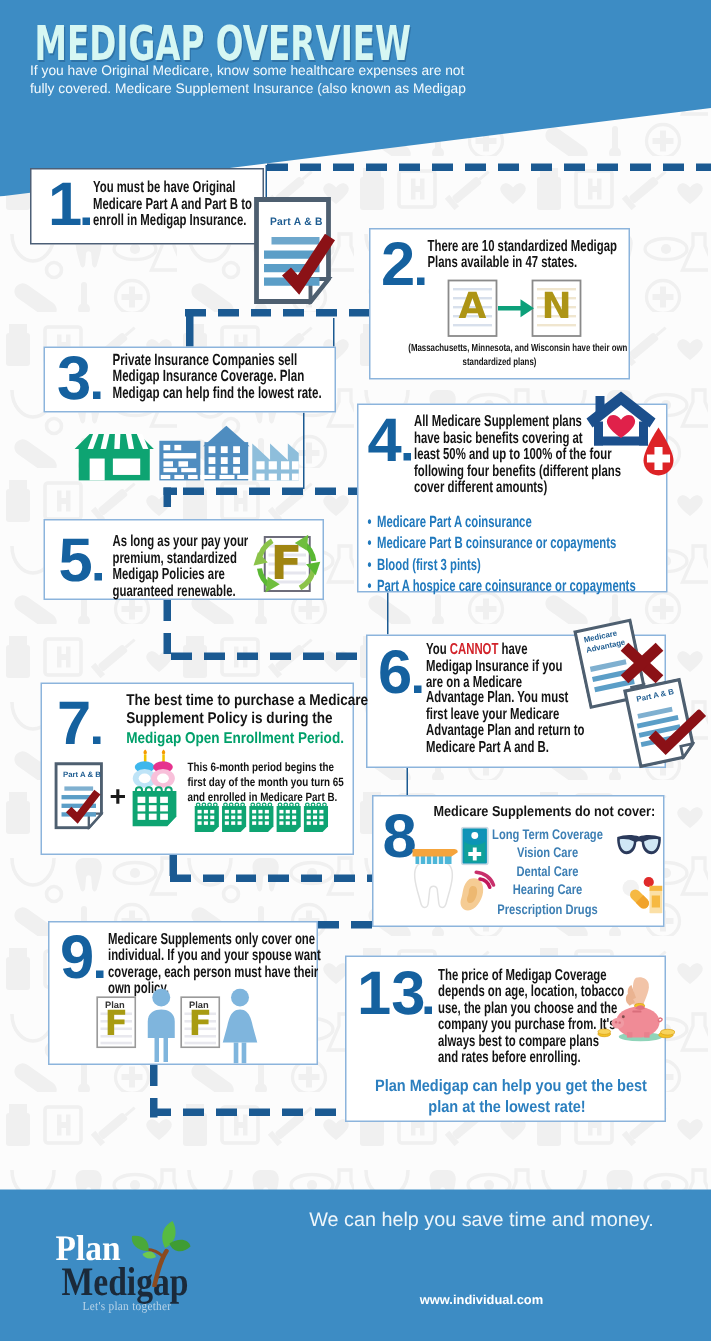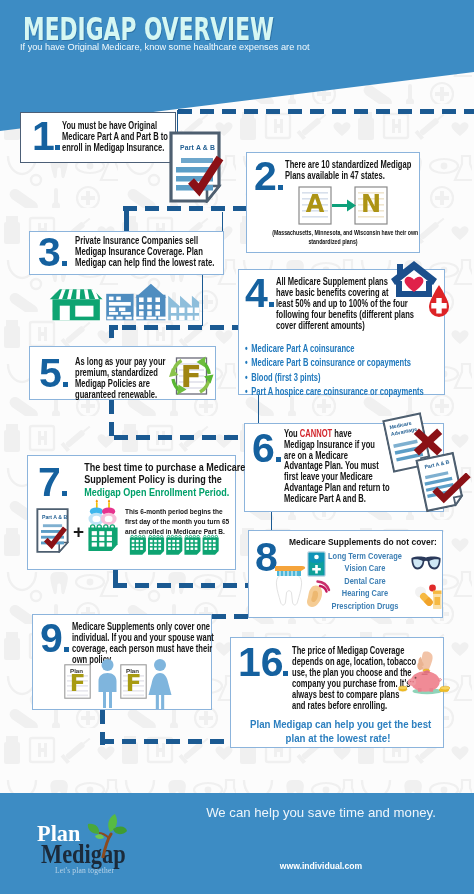--- a/index.html
+++ b/index.html
@@ -600,21 +600,21 @@
   </svg>
   <div class="abs cond" style="left:126px;top:667px;font-size:6.2px;font-weight:bold;color:#333;">Plan</div>
   <div class="abs" style="left:120px;top:672px;width:27px;text-align:center;font-size:23px;font-weight:bold;color:#a89b12;font-family:'DejaVu Sans',sans-serif;line-height:1;">F</div>
   <svg class="abs" style="left:147px;top:659px;" width="26" height="50" viewBox="0 0 26 50">
     <circle cx="13" cy="6" r="6" fill="#7fb5dd"></circle>
     <path d="M13 14 C18 14 20 18 21.5 25 L24.5 36 H1.5 L4.5 25 C6 18 8 14 13 14 Z" fill="#7fb5dd"></path>
     <path d="M8.8 36 H11.9 V50 H8.8 Z M14.1 36 H17.2 V50 H14.1 Z" fill="#7fb5dd"></path>
   </svg>
 
   <div class="box bl" style="left:230px;top:637px;width:214px;height:111px;"></div>
-  <div class="num" style="left:238px;top:646px;font-size:41px;">16</div>
+  <div class="num" style="left:238px;top:646px;font-size:41px;">13</div>
   <div class="dot" style="left:283px;top:671px;width:5px;height:5px;"></div>
   <div class="txt cond" style="left:292px;top:645px;font-size:10.6px;line-height:11.1px;transform:scaleX(0.715);">
     <div>The price of Medigap Coverage</div>
     <div>depends on age, location, tobacco</div>
     <div>use, the plan you choose and the</div>
     <div>company you purchase from.  It's</div>
     <div>always best to compare plans</div>
     <div>and rates before enrolling.</div>
   </div>
   <div class="condc" style="position:absolute;left:238px;top:717px;width:200px;text-align:center;font-size:11px;line-height:14px;color:#2c7fbf;font-weight:bold;transform:scaleX(0.88);">
@@ -666,14 +666,15 @@
     <path d="M23 26 C20 23 16 21 12 21" stroke="#8b4a1f" stroke-width="2" fill="none" stroke-linecap="round"></path>
     <path d="M13 22 C5 22 1 17 2 12 C9 11 14 15 13 22 Z" fill="#4aa83a"></path>
     <path d="M24 20 C20 12 23 5 29 2 C33 9 31 17 24 20 Z" fill="#57bb42"></path>
     <path d="M27 17 C33 13 40 14 41 19 C36 24 29 23 27 17 Z" fill="#3f9c33"></path>
     <path d="M18 26 C14 28 10 27 9 24 C13 21 17 22 18 26 Z" fill="#6ec94f"></path>
   </svg>
   <div class="abs" style="left:181px;top:805px;width:280px;text-align:center;font-size:13.2px;color:#eef6fb;">We can help you save time and money.</div>
   <div class="abs" style="left:181px;top:861px;width:280px;text-align:center;font-size:8.6px;font-weight:bold;color:#fff;">www.individual.com</div>
   <div class="abs" id="intro">
     <div>If you have Original Medicare, know some healthcare expenses are not</div>
+    <div>fully covered. Medicare Supplement Insurance (also known as Medigap</div>
   </div>
 </div>
 
 </body></html>

